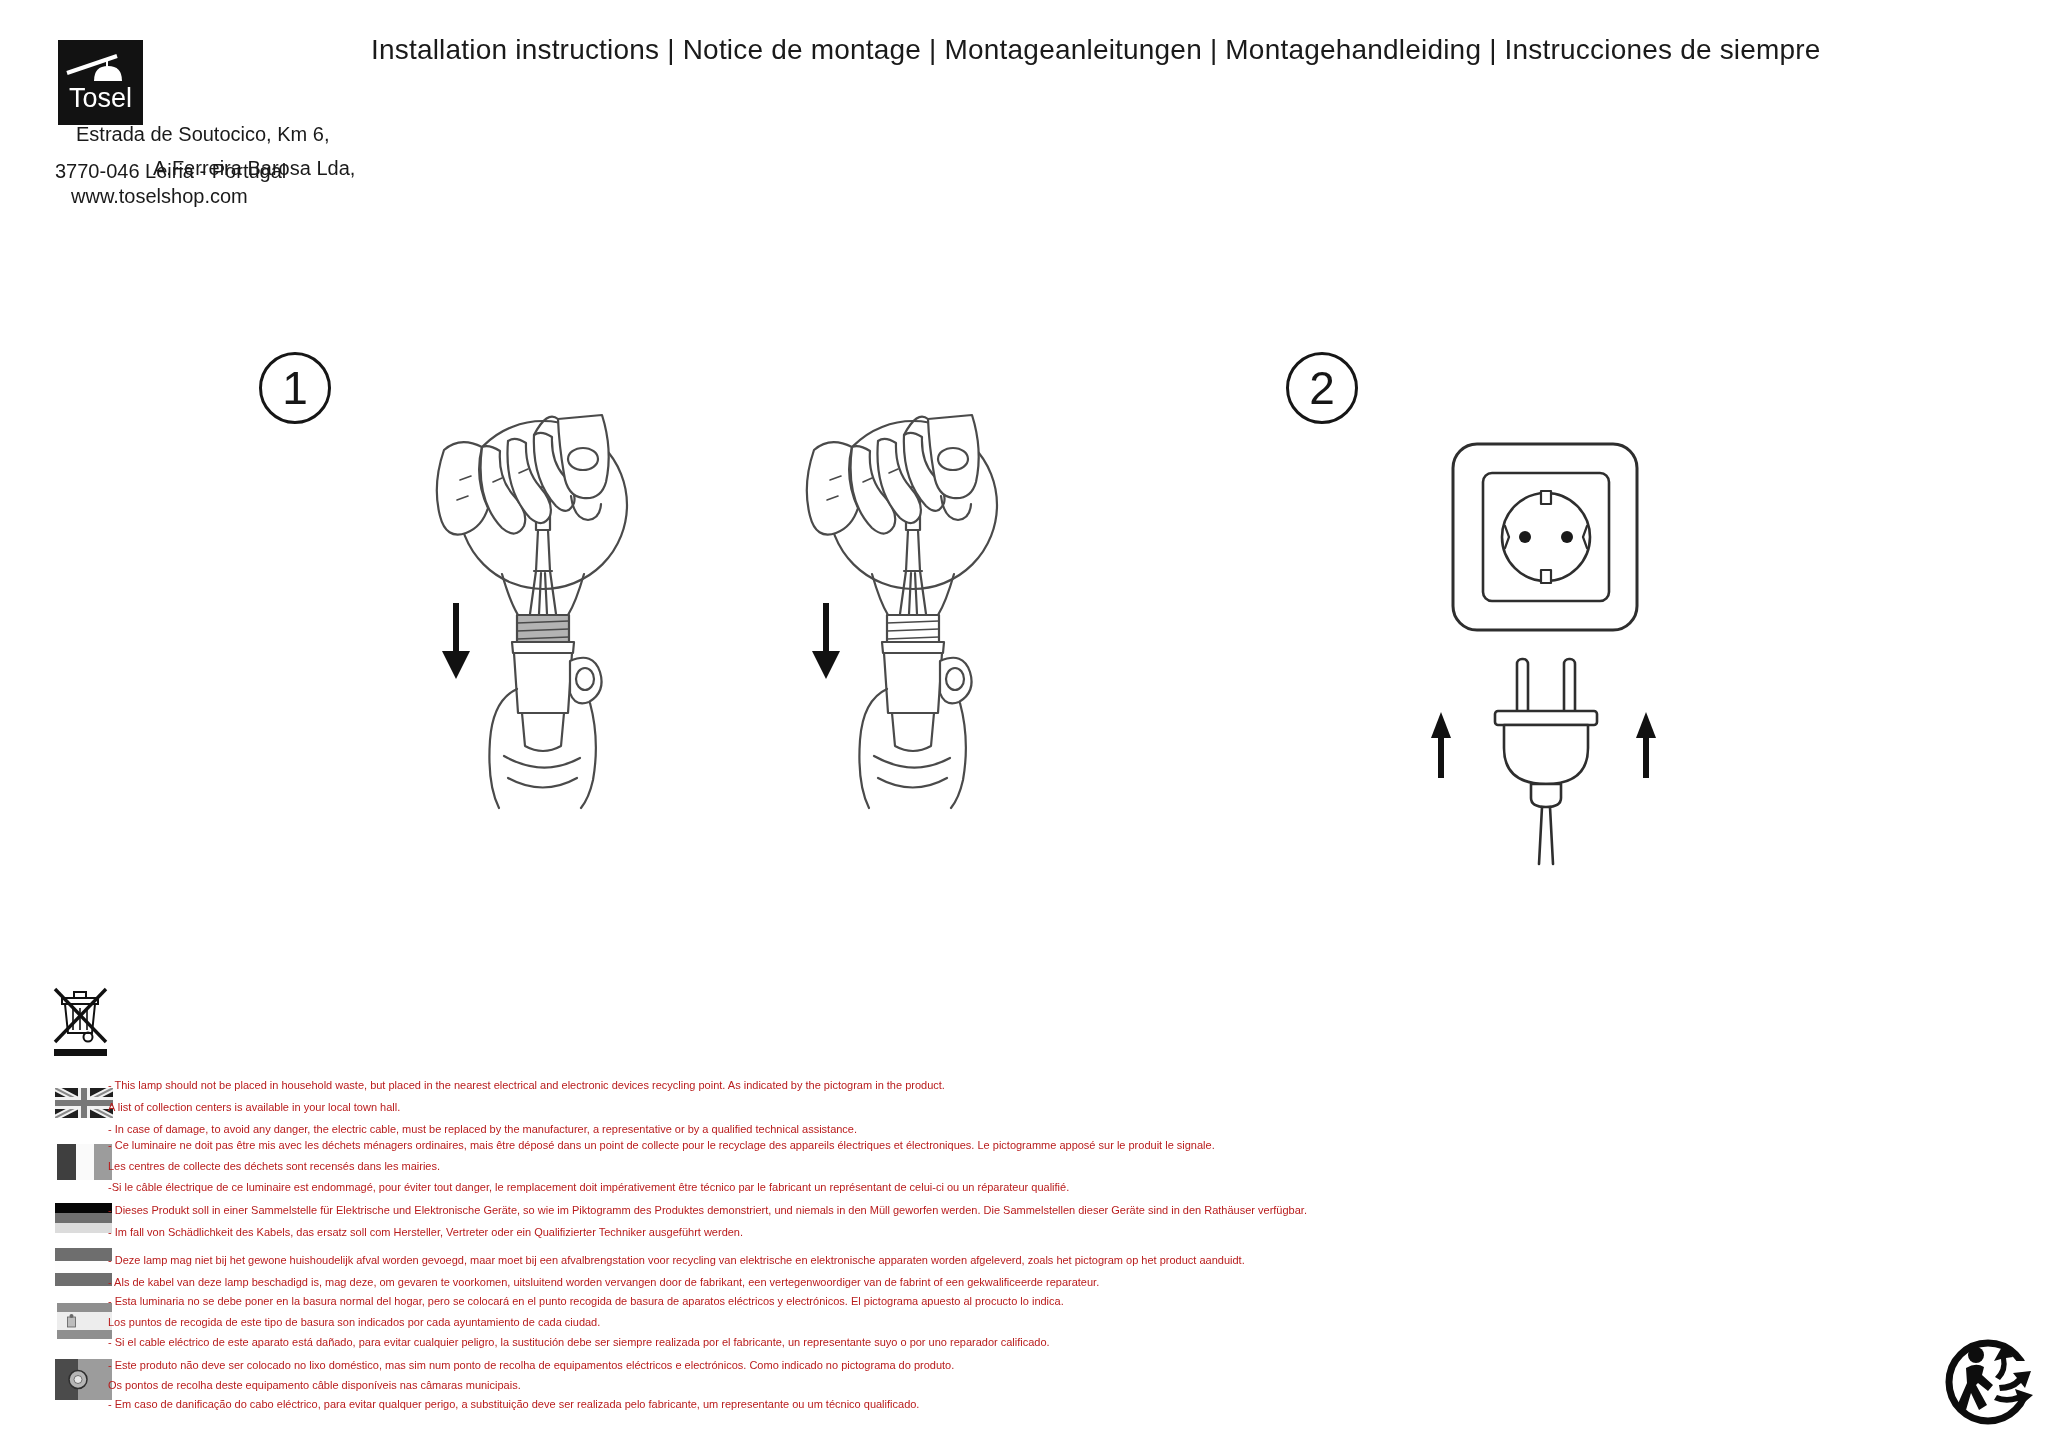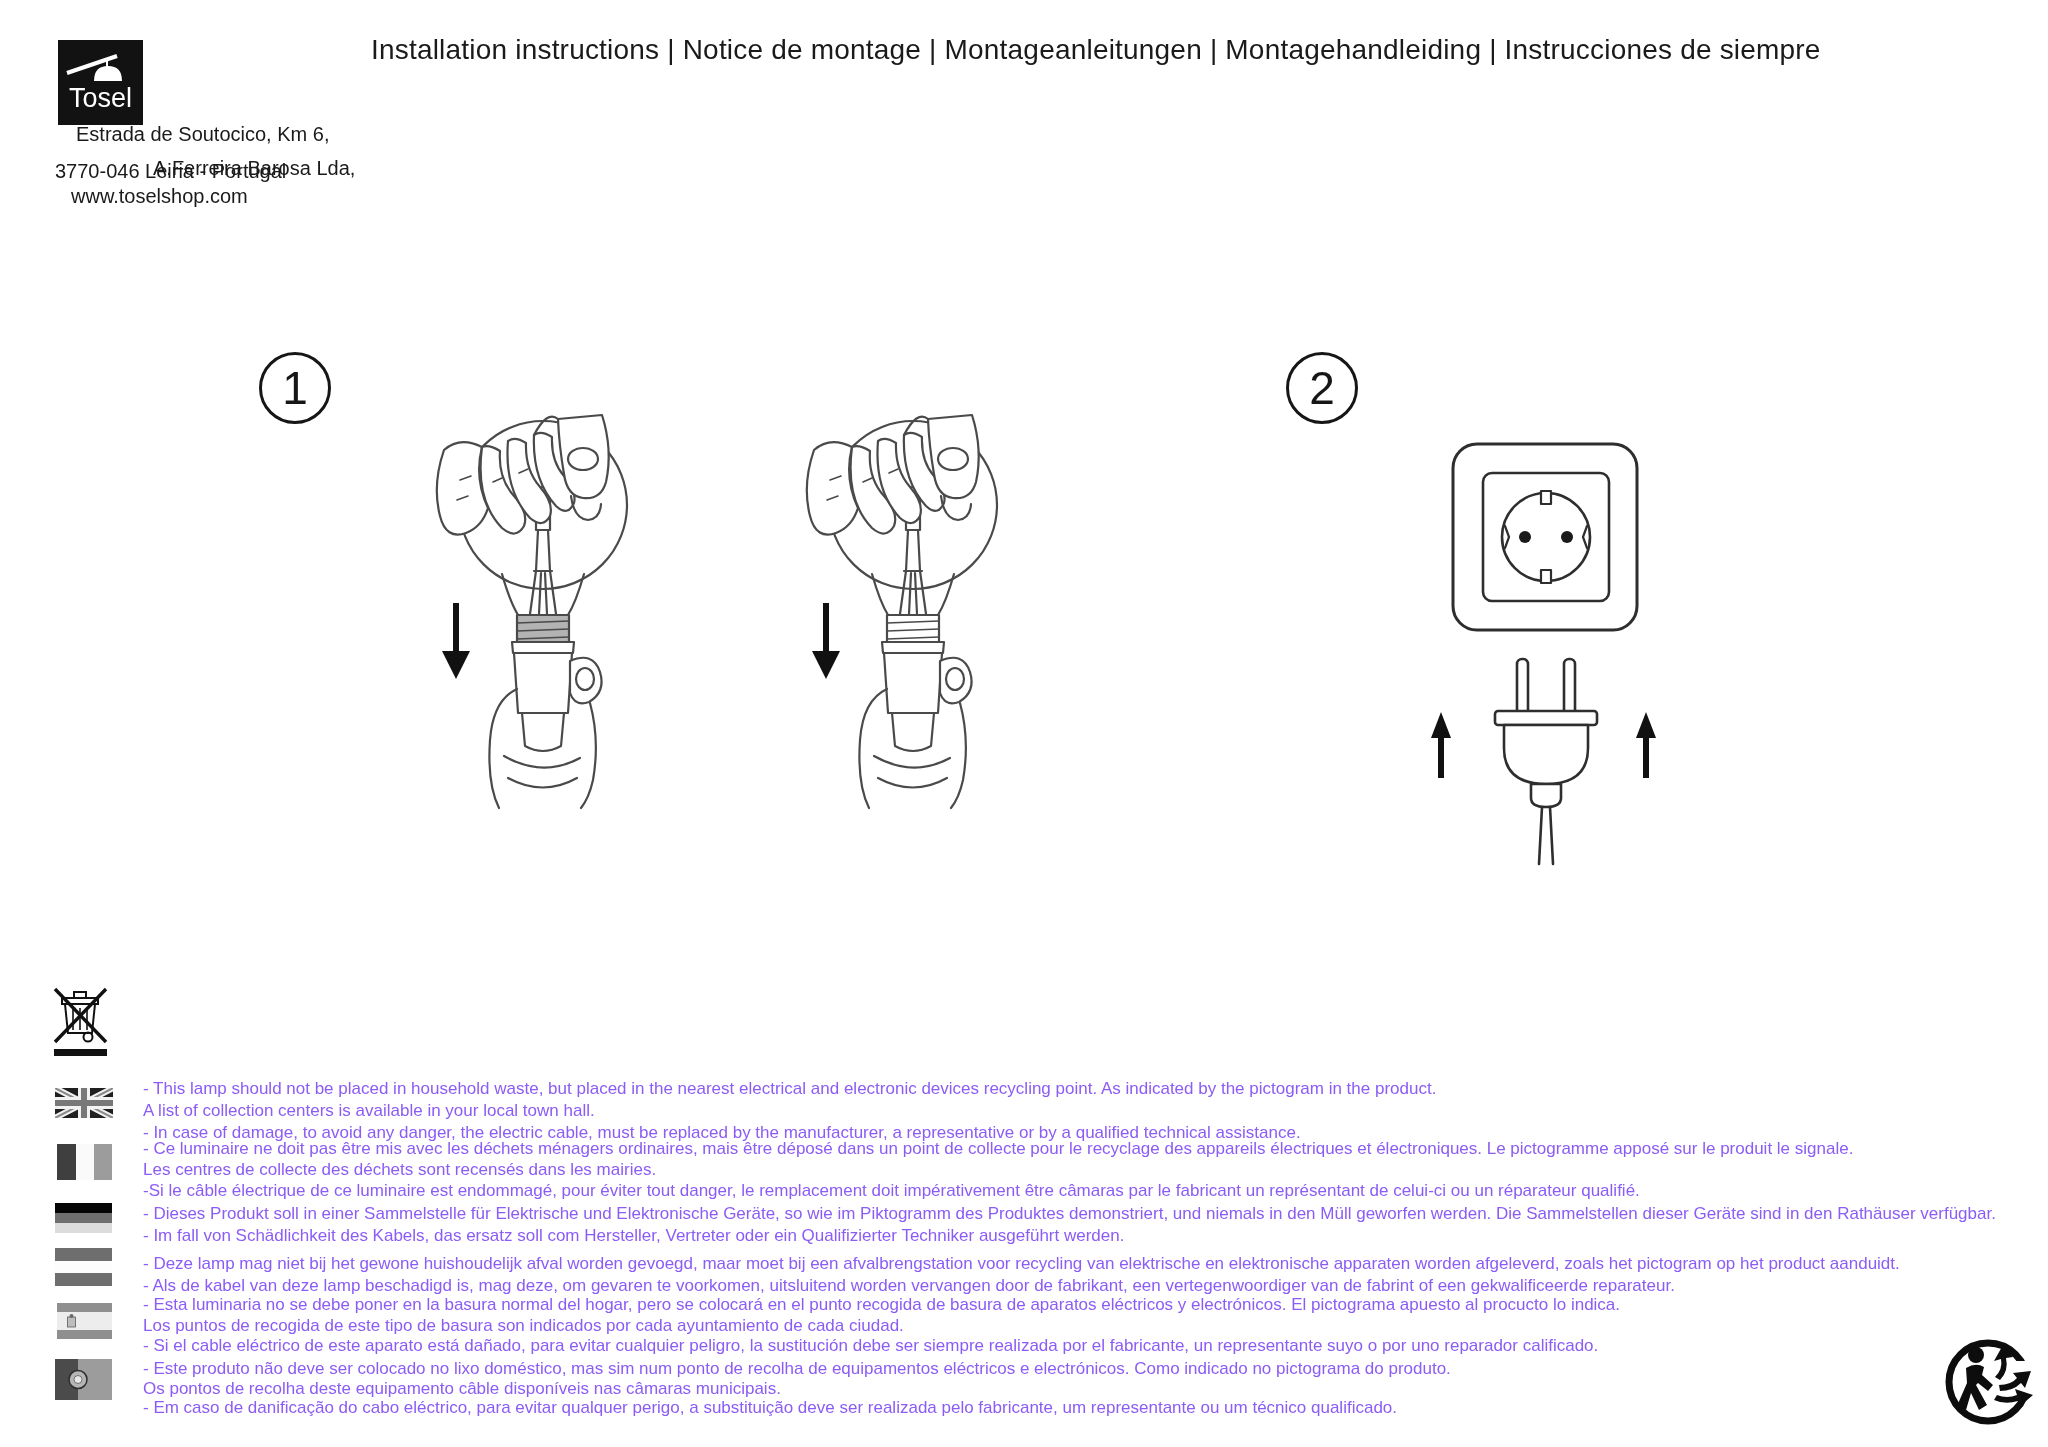--- a/index.html
+++ b/index.html
@@ -34,21 +34,21 @@
   svg text{font-family:"Liberation Sans","DejaVu Sans",sans-serif;}
   
   .weee{left:50px;top:982px;width:64px;height:76px;}
   .flag{box-shadow:0 0 0 1px #c9c9c9 inset;}
   .flag-uk{left:55px;top:1088px;width:58px;height:30px;}
   .flag-fr{left:57px;top:1144px;width:55px;height:36px;}
   .flag-de{left:55px;top:1203px;width:57px;height:30px;}
   .flag-nl{left:55px;top:1248px;width:57px;height:38px;}
   .flag-es{left:57px;top:1303px;width:55px;height:36px;}
   .flag-pt{left:55px;top:1359px;width:57px;height:41px;}
-  .rline{left:143px;font-size:17px;color:#8b5cf6;}
+  .rline{left:108px;font-size:11px;color:#b91c1c;}
   .triman{left:1943px;top:1333px;width:95px;height:95px;}
 </style>
 </head>
 <body>
 
 <div>
 
   <svg class="abs logo" viewBox="0 0 85 85">
     <rect width="85" height="85" fill="#121212"></rect>
     <path d="M9,33 L59,16" stroke="#fff" stroke-width="4" fill="none"></path>
@@ -225,21 +225,21 @@
     <circle cx="23" cy="20.5" r="9" fill="#b5b5b5" stroke="#2e2e2e" stroke-width="1.5"></circle>
     <circle cx="23" cy="20.5" r="4" fill="#e8e8e8" stroke="#555" stroke-width="0.8"></circle>
   </svg>
 
   <div class="abs nowrap rline" style="top:1080px">- This lamp should not be placed in household waste, but placed in the nearest electrical and electronic devices recycling point. As indicated by the pictogram in the product.</div>
   <div class="abs nowrap rline" style="top:1102px">A list of collection centers is available in your local town hall.</div>
   <div class="abs nowrap rline" style="top:1124px">- In case of damage, to avoid any danger, the electric cable, must be replaced by the manufacturer, a representative or by a qualified technical assistance.</div>
 
   <div class="abs nowrap rline" style="top:1140px">- Ce luminaire ne doit pas être mis avec les déchets ménagers ordinaires, mais être déposé dans un point de collecte pour le recyclage des appareils électriques et électroniques. Le pictogramme apposé sur le produit le signale.</div>
   <div class="abs nowrap rline" style="top:1161px">Les centres de collecte des déchets sont recensés dans les mairies.</div>
-  <div class="abs nowrap rline" style="top:1182px">-Si le câble électrique de ce luminaire est endommagé, pour éviter tout danger, le remplacement doit impérativement être câmaras par le fabricant un représentant de celui-ci ou un réparateur qualifié.</div>
+  <div class="abs nowrap rline" style="top:1182px">-Si le câble électrique de ce luminaire est endommagé, pour éviter tout danger, le remplacement doit impérativement être técnico par le fabricant un représentant de celui-ci ou un réparateur qualifié.</div>
 
   <div class="abs nowrap rline" style="top:1205px">- Dieses Produkt soll in einer Sammelstelle für Elektrische und Elektronische Geräte, so wie im Piktogramm des Produktes demonstriert, und niemals in den Müll geworfen werden. Die Sammelstellen dieser Geräte sind in den Rathäuser verfügbar.</div>
   <div class="abs nowrap rline" style="top:1227px">- Im fall von Schädlichkeit des Kabels, das ersatz soll com Hersteller, Vertreter oder ein Qualifizierter Techniker ausgeführt werden.</div>
 
   <div class="abs nowrap rline" style="top:1255px">- Deze lamp mag niet bij het gewone huishoudelijk afval worden gevoegd, maar moet bij een afvalbrengstation voor recycling van elektrische en elektronische apparaten worden afgeleverd, zoals het pictogram op het product aanduidt.</div>
   <div class="abs nowrap rline" style="top:1277px">- Als de kabel van deze lamp beschadigd is, mag deze, om gevaren te voorkomen, uitsluitend worden vervangen door de fabrikant, een vertegenwoordiger van de fabrint of een gekwalificeerde reparateur.</div>
 
   <div class="abs nowrap rline" style="top:1296px">- Esta luminaria no se debe poner en la basura normal del hogar, pero se colocará en el punto recogida de basura de aparatos eléctricos y electrónicos. El pictograma apuesto al procucto lo indica.</div>
   <div class="abs nowrap rline" style="top:1317px">Los puntos de recogida de este tipo de basura son indicados por cada ayuntamiento de cada ciudad.</div>
   <div class="abs nowrap rline" style="top:1337px">- Si el cable eléctrico de este aparato está dañado, para evitar cualquier peligro, la sustitución debe ser siempre realizada por el fabricante, un representante suyo o por uno reparador calificado.</div>

